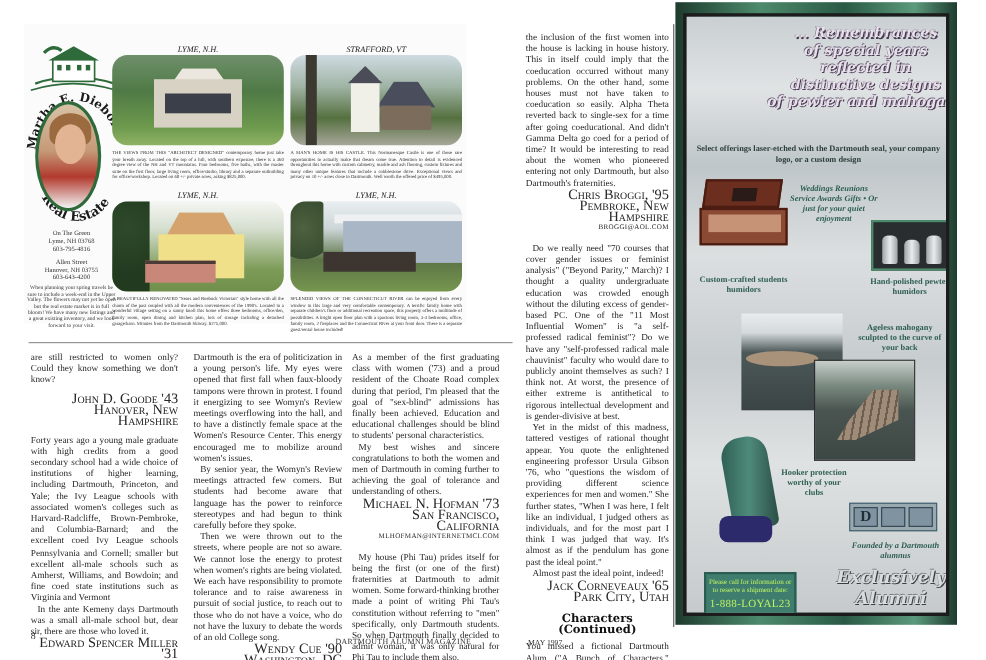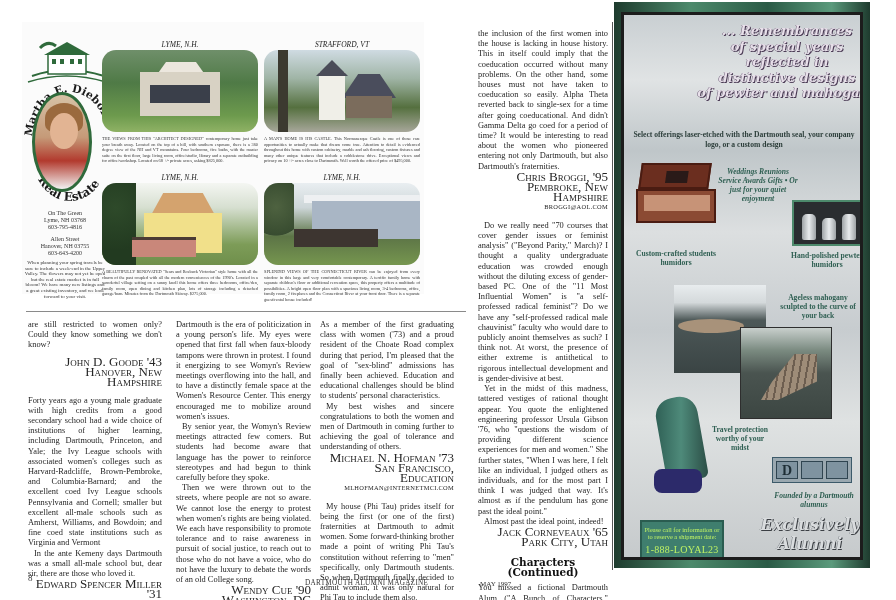--- a/index.html
+++ b/index.html
@@ -203,21 +203,21 @@
   <p class="ind">By senior year, the Womyn's Review meetings attracted few comers. But students had become aware that language has the power to reinforce stereotypes and had begun to think carefully before they spoke.</p>
   <p class="ind">Then we were thrown out to the streets, where people are not so aware. We cannot lose the energy to protest when women's rights are being violated. We each have responsibility to promote tolerance and to raise awareness in pursuit of social justice, to reach out to those who do not have a voice, who do not have the luxury to debate the words of an old College song.</p>
   <div class="sig">Wendy Cue '90</div>
   <div class="sig">Washington, DC</div>
 </div>
 
 <div class="col c3">
   <p>As a member of the first graduating class with women ('73) and a proud resident of the Choate Road complex during that period, I'm pleased that the goal of "sex-blind" admissions has finally been achieved. Education and educational challenges should be blind to students' personal characteristics.</p>
   <p class="ind">My best wishes and sincere congratulations to both the women and men of Dartmouth in coming further to achieving the goal of tolerance and understanding of others.</p>
   <div class="sig">Michael N. Hofman '73</div>
-  <div class="sig">San Francisco, Education</div>
+  <div class="sig">San Francisco, California</div>
   <div class="sig small">MLHOFMAN@INTERNETMCI.COM</div>
   <div class="gap"></div>
   <p class="ind">My house (Phi Tau) prides itself for being the first (or one of the first) fraternities at Dartmouth to admit women. Some forward-thinking brother made a point of writing Phi Tau's constitution without referring to "men" specifically, only Dartmouth students. So when Dartmouth finally decided to admit woman, it was only natural for Phi Tau to include them also.</p>
   <p class="ind">However, specific information about</p>
 </div>
 
 <div class="col c4">
   <p>the inclusion of the first women into the house is lacking in house history. This in itself could imply that the coeducation occurred without many problems. On the other hand, some houses must not have taken to coeducation so easily. Alpha Theta reverted back to single-sex for a time after going coeducational. And didn't Gamma Delta go coed for a period of time? It would be interesting to read about the women who pioneered entering not only Dartmouth, but also Dartmouth's fraternities.</p>
   <div class="sig">Chris Broggi, '95</div>
   <div class="sig">Pembroke, New Hampshire</div>
@@ -273,21 +273,21 @@
       </div>
     <div class="chairs2">
         <div class="chair"></div>
       </div>
     <div class="ad-cap cap-ageless">Ageless mahogany sculpted to the curve of your back</div>
 
     <div class="bag">
         <div class="body"></div>
         <div class="bottom"></div>
       </div>
-    <div class="ad-cap cap-travel">Travel protection worthy of your midst</div>
+    <div class="ad-cap cap-travel">Hooker protection worthy of your clubs</div>
 
     <div class="crests">
       <div class="crest">D</div>
       <div class="crest"></div>
       <div class="crest"></div>
     </div>
     <div class="ad-cap cap-founded">Founded by a Dartmouth alumnus</div>
     <div class="ad-script">Exclusively Alumni</div>
 
     <div class="cta">

